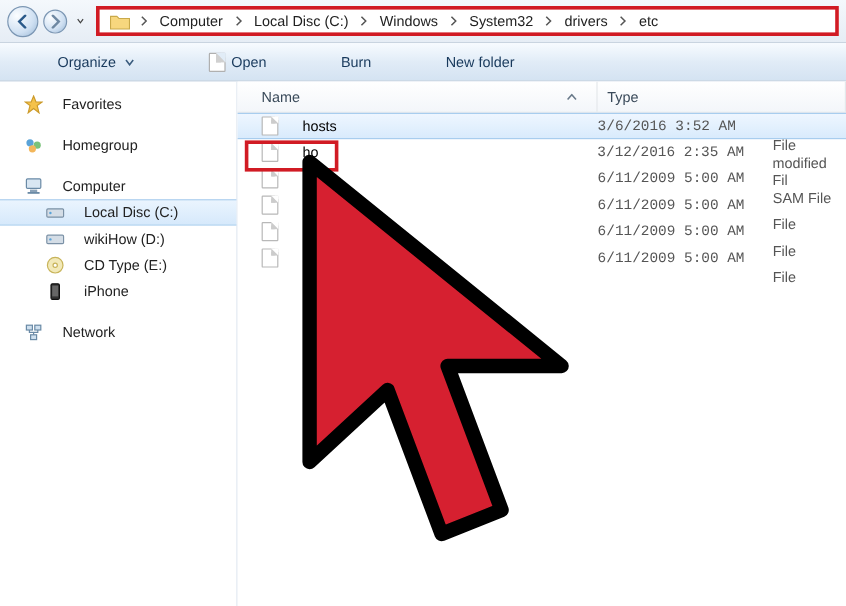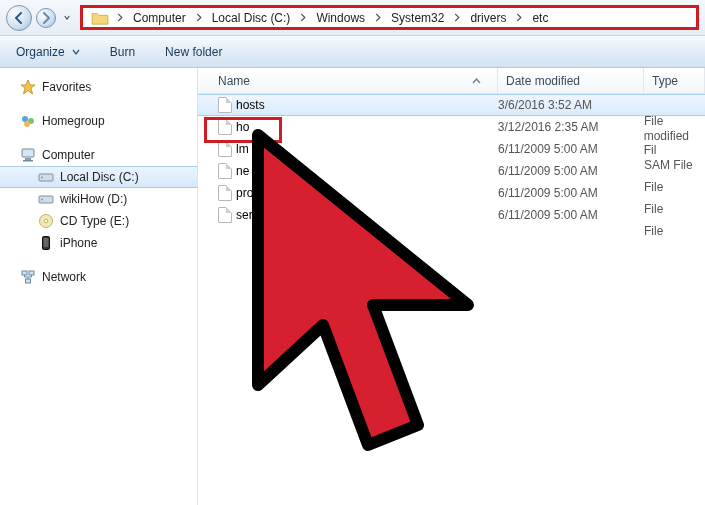--- a/index.html
+++ b/index.html
@@ -11,46 +11,46 @@
 .nav-btn.small { width: 20px; height: 20px; }
 .nav-btn svg { width: 12px; height: 12px; }
 .breadcrumb-box { flex: 1; height: 25px; border: 3px solid #d11b24; margin-left: 6px; display: flex; align-items: center; background: #fff; padding: 0 4px; }
 .folder-ico { width: 18px; height: 14px; margin: 0 4px; }
 .crumb { display: flex; align-items: center; height: 100%; padding: 0 6px; cursor: pointer; color: #222; }
 .chevron { padding: 0 4px; color: #555; cursor: pointer; }
 .chevron svg { width: 6px; height: 9px; }
 
 
 .toolbar { display: flex; align-items: center; height: 32px; padding: 0 10px; background: linear-gradient(#f7fbff, #e1ecf7 50%, #d4e3f2); border-bottom: 1px solid #b6c7da; gap: 18px; }
-.tool-item { display: flex; align-items: center; gap: 5px; color: #18395c; cursor: pointer; padding: 4px 6px; border-radius: 2px; }
+.tool-item { display: flex; align-items: center; gap: 5px; color: #18395c; cursor: pointer; padding: 4px 6px; border-radius: 2px; margin-left: 32px; }
 .tool-caret { margin-left: 2px; }
 .file-glyph { width: 14px; height: 16px; background: #fff; border: 1px solid #b0b0b0; border-radius: 1px; position: relative; }
 .file-glyph::before { content: ""; position: absolute; right: -1px; top: -1px; border-width: 4px; border-style: solid; border-color: #e1ecf7 #e1ecf7 #d0d0d0 #d0d0d0; }
 
 
 .main { display: flex; height: calc(100% - 68px); }
 .sidebar { width: 198px; background: #fff; border-right: 1px solid #dde5ee; padding: 8px 0; }
 .sb-group { margin-bottom: 12px; }
-.sb-item { display: flex; align-items: center; gap: 6px; height: 22px; padding: 2px 10px 2px 20px; cursor: pointer; color: #222; }
+.sb-item { display: flex; align-items: center; gap: 16px; height: 22px; padding: 2px 10px 2px 20px; cursor: pointer; color: #222; }
 .sb-item.indent { padding-left: 38px; }
 .sb-item.selected { background: linear-gradient(#eaf4fe, #d6e9fb); border: 1px solid #a8cdee; border-left: none; border-right: none; }
 .sb-icon { width: 16px; height: 16px; display: flex; align-items: center; justify-content: center; }
 
 
 .filepane { flex: 1; background: #fff; position: relative; }
 .cols { display: flex; height: 26px; border-bottom: 1px solid #e4e8ec; background: linear-gradient(#fff,#f3f6fa); }
 .col { padding: 6px 8px; color: #3a4a5a; border-right: 1px solid #e4e8ec; cursor: pointer; display: flex; align-items: center; gap: 4px; }
 .col.name { width: 300px; padding-left: 20px; justify-content: center; }
 .col.date { width: 146px; }
 .col.type { flex: 1; }
 .row { display: flex; align-items: center; height: 22px; padding-left: 20px; cursor: pointer; }
 .row.selected { background: linear-gradient(#eef6ff, #d9ebfc); border: 1px solid #a8cdee; border-left: none; border-right: none; }
-.cell { display: flex; align-items: center; gap: 4px; }
+.cell { display: flex; align-items: center; gap: 20px; }
 .cell.name { width: 280px; }
-.cell.date { width: 146px; color: #555; }
+.cell.date { width: 146px; color: #555; font-family: Liberation Mono, monospace; }
 .cell.type { color: #555; margin-top: 31px; }
 .f-icon { width: 14px; height: 16px; background: #fff; border: 1px solid #b8b8b8; border-radius: 1px; position: relative; flex-shrink: 0; }
 .f-icon::before { content: ""; position: absolute; right: -1px; top: -1px; border-width: 3px; border-style: solid; border-color: #fff #fff #ccc #ccc; }
 
 
 .hosts-box { position: absolute; left: 204px; top: 117px; width: 78px; height: 26px; border: 3px solid #d11b24; pointer-events: none; z-index: 5; }
 
 
 .big-cursor { position: absolute; left: 238px; top: 125px; z-index: 10; pointer-events: none; }
 .big-cursor svg { width: 260px; height: 340px; }
@@ -107,20 +107,24 @@
     <span class="crumb">etc</span>
   </div>
 </div>
 
 <div class="toolbar">
   <div class="tool-item">
     <span>Organize</span>
     <svg class="tool-caret" width="8" height="6" viewBox="0 0 8 6">
         <path d="M1 1 L4 5 L7 1" stroke="#3b5c7e" stroke-width="1.3" fill="none"></path>
       </svg>
+  </div>
+  <div class="tool-item">
+    <span class="file-glyph"></span>
+    <span>Open</span>
   </div>
   <div class="tool-item">
     <span>Burn</span>
   </div>
   <div class="tool-item">
     <span>New folder</span>
   </div>
 </div>
 
 <div class="main">
@@ -211,23 +215,20 @@
   </div>
 
   <div class="filepane">
     <div class="cols">
       <div class="col name">
         <span>Name</span>
         <svg class="sort-caret" width="9" height="6" viewBox="0 0 9 6">
             <path d="M1 5 L4.5 1 L8 5" stroke="#6a7a8a" stroke-width="1.3" fill="none"></path>
           </svg>
       </div>
-      <div class="col date">
-          <span>Date modified</span>
-        </div>
       <div class="col type">
           <span>Type</span>
         </div>
     </div>
 
     <div class="row selected">
       <div class="cell name">
           <span class="f-icon"></span>
           <span>hosts</span>
         </div>

